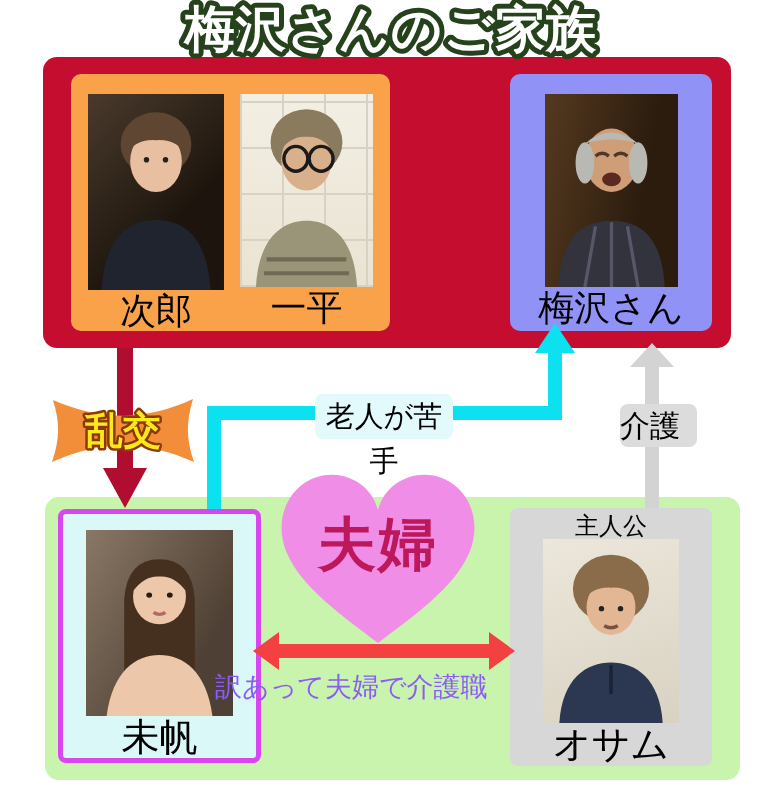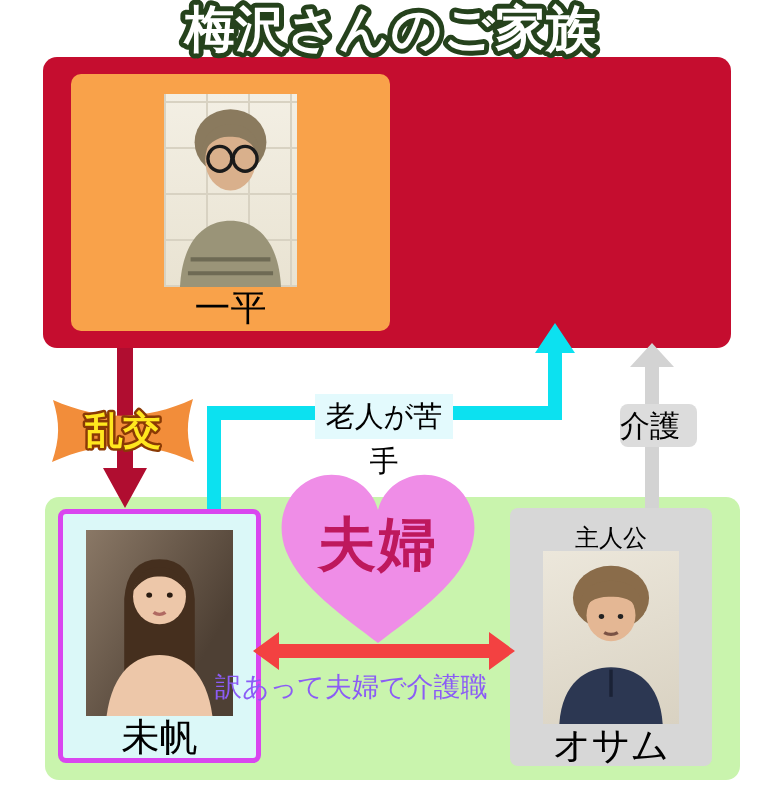--- a/index.html
+++ b/index.html
@@ -13,42 +13,42 @@
   .red-box    { left:43px;  top:57px;  width:688px; height:291px; background:#c50d2f; border-radius:14px; }
   .orange-box { left:71px;  top:74px;  width:319px; height:257px; background:#f9a24a; border-radius:10px;
                 display:flex; justify-content:center; gap:16px; padding-top:20px; box-sizing:border-box; }
   .purple-box { left:510px; top:74px;  width:202px; height:257px; background:#9092f6; border-radius:10px;
                 display:flex; justify-content:center; padding-top:20px; box-sizing:border-box; }
   .green-box  { left:45px;  top:497px; width:695px; height:283px; background:#c9f4ad; border-radius:14px; }
   .cyan-box   { left:58px;  top:509px; width:203px; height:254px; background:#dbf8f8;
                 border:5px solid #d946ef; border-radius:8px; box-sizing:border-box;
                 display:flex; flex-direction:column; align-items:center; padding-top:16px; }
   .gray-box   { left:510px; top:508px; width:202px; height:258px; background:#d7d7d7; border-radius:8px;
-                display:flex; flex-direction:column; align-items:center; padding-top:17px; box-sizing:border-box; }
+                display:flex; flex-direction:column; align-items:center; padding-top:5px; box-sizing:border-box; }
 
   
   .person { display:flex; flex-direction:column; align-items:center; }
   .photo  { display:block; overflow:hidden; }
   .photo svg { display:block; width:100%; height:100%; }
   .pname  { font-size:36px; line-height:41px; font-weight:500; color:#000; white-space:nowrap; }
   .pname-big { font-size:38px; line-height:42px; font-weight:500; color:#000; white-space:nowrap; }
   .tag    { font-size:24px; line-height:26px; font-weight:500; color:#000; }
 
   .photo-jiro    { width:136px; height:196px; background:linear-gradient(135deg,#4a3a2c,#1d150d 65%); }
   .photo-ippei   { width:133px; height:193px;
                    background:
                      repeating-linear-gradient(0deg,#d8d2c2 0 2px,transparent 2px 46px),
                      repeating-linear-gradient(90deg,#d8d2c2 0 2px,transparent 2px 42px),
                      linear-gradient(#f3efe4,#e9e3d2); }
   .photo-umezawa { width:133px; height:193px; background:linear-gradient(100deg,#55391f,#2b1c0e 70%); }
   .photo-miho    { width:147px; height:188px; background:linear-gradient(120deg,#8a7866,#4e4034 75%); }
   .photo-osamu   { width:136px; height:184px; background:linear-gradient(160deg,#ece7db,#d9d2c2); }
 
   
-  .label-elderly { left:315px; top:394px; width:138px; height:45px; background:#e3fafd; border-radius:0;
+  .label-elderly { left:315px; top:394px; width:138px; height:45px; background:#e3fafd; border-radius:8px;
                    font-size:29px; line-height:45px; text-align:center; font-weight:500; }
   .label-kaigo   { left:620px; top:404px; width:77px; height:43px; background:#dcdcdc; border-radius:8px;
                    font-size:30px; line-height:43px; text-align:left; font-weight:500; }
   .fuufu-label   { left:275px; top:512px; width:206px; text-align:center;
                    font-size:58px; line-height:64px; font-weight:bold; color:#be185d; letter-spacing:2px; }
   .caption       { left:215px; top:671px; width:340px; text-align:left;
                    font-size:27px; line-height:32px; font-weight:500; color:#8b5cf6; }
 
   
   .title-svg    { left:0;   top:0;    width:783px; height:64px; }
@@ -66,36 +66,66 @@
 </style>
 </head>
 <body>
 
 <div class="canvas">
 
   <div class="abs red-box"></div>
 
   <div class="abs orange-box">
     <div class="person">
+      <div class="photo photo-jiro">
+        <svg viewBox="0 0 100 140" preserveAspectRatio="none">
+          <ellipse cx="50" cy="36" rx="26" ry="23" fill="#5f4632"></ellipse>
+          <ellipse cx="50" cy="48" rx="19" ry="22" fill="#e8bfa0"></ellipse>
+          <path d="M28,44 Q34,24 50,24 Q66,24 72,44 Q66,32 50,33 Q34,32 28,44 Z" fill="#5f4632"></path>
+          <circle cx="43" cy="47" r="2" fill="#222"></circle>
+            <circle cx="57" cy="47" r="2" fill="#222"></circle>
+          <path d="M10,140 C12,102 30,90 50,90 C70,90 88,102 90,140 Z" fill="#20242e"></path>
+        </svg>
+      </div>
+      <div class="pname">次郎</div>
+    </div>
+    <div class="person">
       <div class="photo photo-ippei">
         <svg viewBox="0 0 100 140" preserveAspectRatio="none">
           <ellipse cx="50" cy="35" rx="27" ry="24" fill="#8a7a5e"></ellipse>
           <ellipse cx="50" cy="48" rx="19" ry="22" fill="#d9b08c"></ellipse>
           <path d="M27,46 Q30,22 50,22 Q70,22 73,46 Q64,30 50,31 Q36,30 27,46 Z" fill="#8a7a5e"></path>
           <circle cx="42" cy="47" r="9" fill="none" stroke="#1a1a1a" stroke-width="2.5"></circle>
           <circle cx="61" cy="47" r="9" fill="none" stroke="#1a1a1a" stroke-width="2.5"></circle>
           <line x1="51" y1="47" x2="52" y2="47" stroke="#1a1a1a" stroke-width="2.5"></line>
           <path d="M12,140 C14,104 32,92 50,92 C68,92 86,104 88,140 Z" fill="#9a9478"></path>
           <path d="M20,120 H80 M18,130 H82" stroke="#6e6a54" stroke-width="3"></path>
         </svg>
       </div>
       <div class="pname">一平</div>
     </div>
   </div>
 
+  <div class="abs purple-box">
+    <div class="person">
+      <div class="photo photo-umezawa">
+        <svg viewBox="0 0 100 140" preserveAspectRatio="none">
+          <ellipse cx="50" cy="48" rx="20" ry="23" fill="#cf9d76"></ellipse>
+          <ellipse cx="30" cy="50" rx="7" ry="15" fill="#b9b9b4"></ellipse>
+          <ellipse cx="70" cy="50" rx="7" ry="15" fill="#b9b9b4"></ellipse>
+          <path d="M30,36 Q40,28 50,28 Q60,28 70,36 Q60,33 50,33 Q40,33 30,36 Z" fill="#b9b9b4"></path>
+          <path d="M38,45 q5,-4 10,0 M52,45 q5,-4 10,0" stroke="#4a3a2e" stroke-width="2.5" fill="none"></path>
+          <ellipse cx="50" cy="62" rx="7" ry="5" fill="#5a2a22"></ellipse>
+          <path d="M10,140 C12,102 30,92 50,92 C70,92 88,102 90,140 Z" fill="#32333d"></path>
+          <path d="M38,96 L30,140 M50,93 L50,140 M62,96 L70,140" stroke="#565768" stroke-width="2.5"></path>
+        </svg>
+      </div>
+      <div class="pname">梅沢さん</div>
+    </div>
+  </div>
 
   <div class="abs green-box"></div>
 
   <svg class="abs arrow-crimson" viewBox="0 0 50 161" preserveAspectRatio="none">
     <polygon points="17,0 33,0 33,120 47,120 25,160 3,120 17,120" fill="#b00d30"></polygon>
   </svg>
   <svg class="abs banner-svg" viewBox="0 0 152 74">
     <path d="M6,7 C54,28 98,28 146,6 C139,30 139,45 147,69 C98,47 54,47 5,69 C13,45 13,30 6,7 Z" fill="#f28d3a"></path>
     <text class="banner-text" x="76" y="50" text-anchor="middle">乱交</text>
   </svg>

